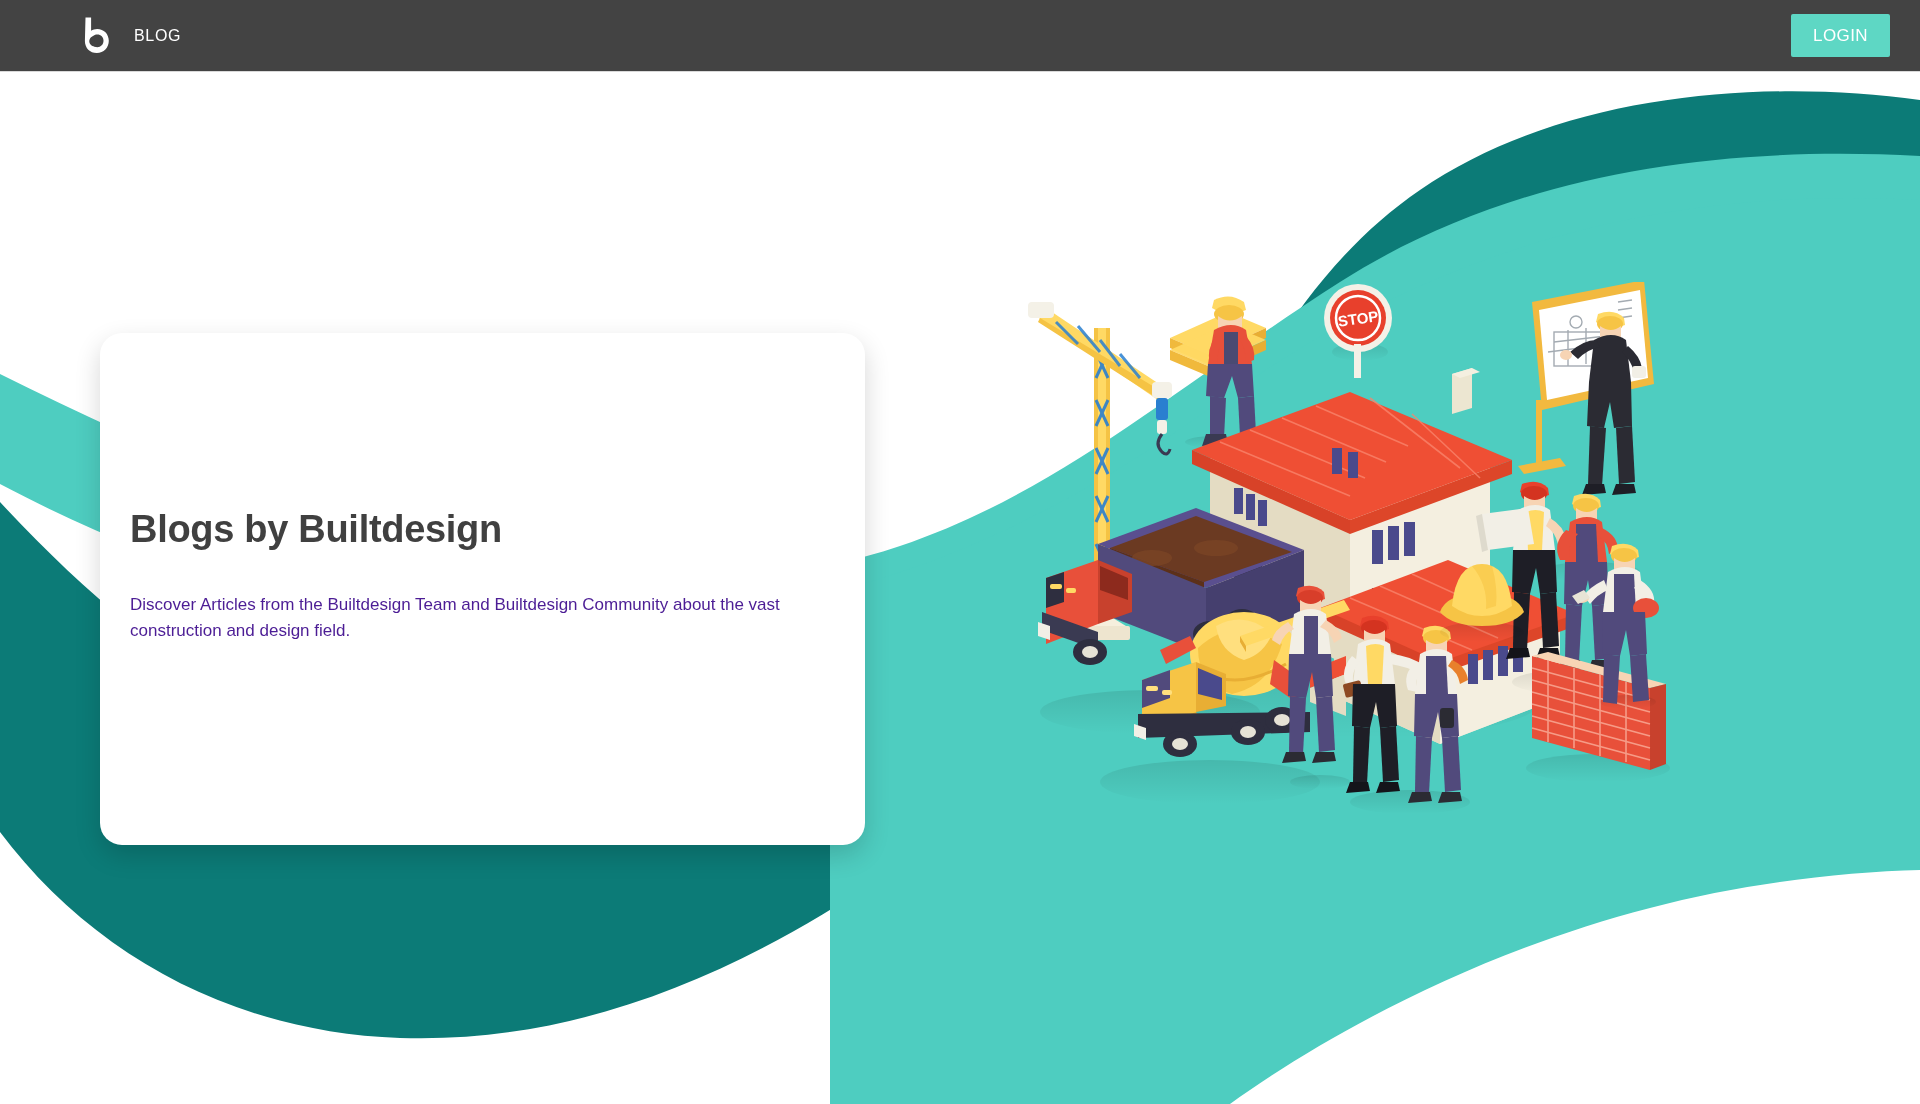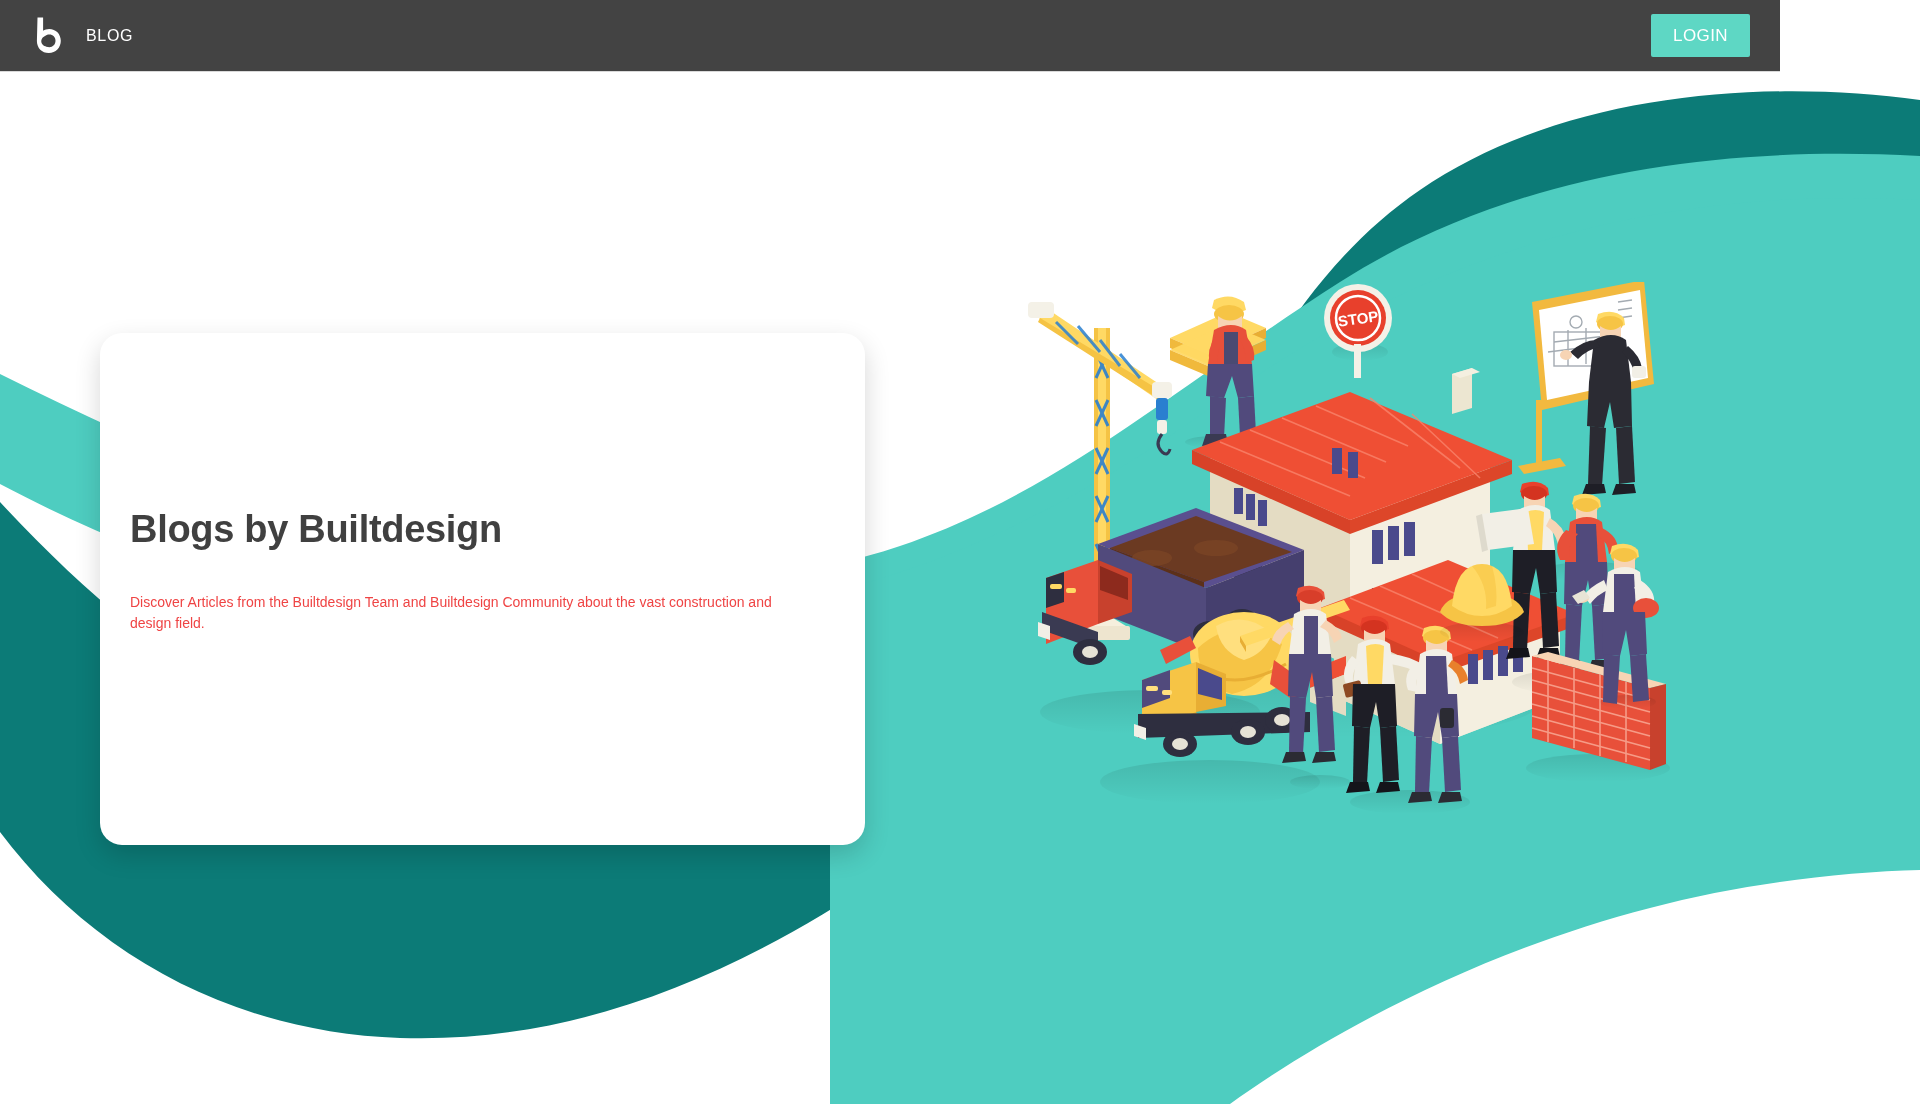--- a/index.html
+++ b/index.html
@@ -9,27 +9,28 @@
     height: 1104px;
     overflow: hidden;
     background: #ffffff;
     font-family: "Liberation Sans", sans-serif;
   }
 
   
   .topbar {
     position: absolute;
     top: 0; left: 0;
-    width: 1780px;
+    width: 1920px;
     height: 72px;
     background: #434343;
     border-bottom: 1px solid #d9d9d9;
     display: flex;
     align-items: center;
     z-index: 50;
+    padding-left: 48px;
   }
   .brand {
     display: flex;
     align-items: center;
     margin-left: 26px;
     gap: 18px;
   }
   .logo-mark {
     width: 42px;
     height: 44px;
@@ -102,22 +103,22 @@
   }
   .card-title {
     color: #404040;
     font-size: 38px;
     font-weight: bold;
     letter-spacing: -0.3px;
     line-height: 1.15;
     margin-bottom: 40px;
   }
   .card-sub {
-    color: #ef4444;
-    font-size: 14px;
+    color: #4c1d95;
+    font-size: 17px;
     line-height: 1.52;
     max-width: 660px;
     font-weight: 400;
   }
 
   
   .illustration {
     position: absolute;
     left: 1020px;
     top: 210px;           

